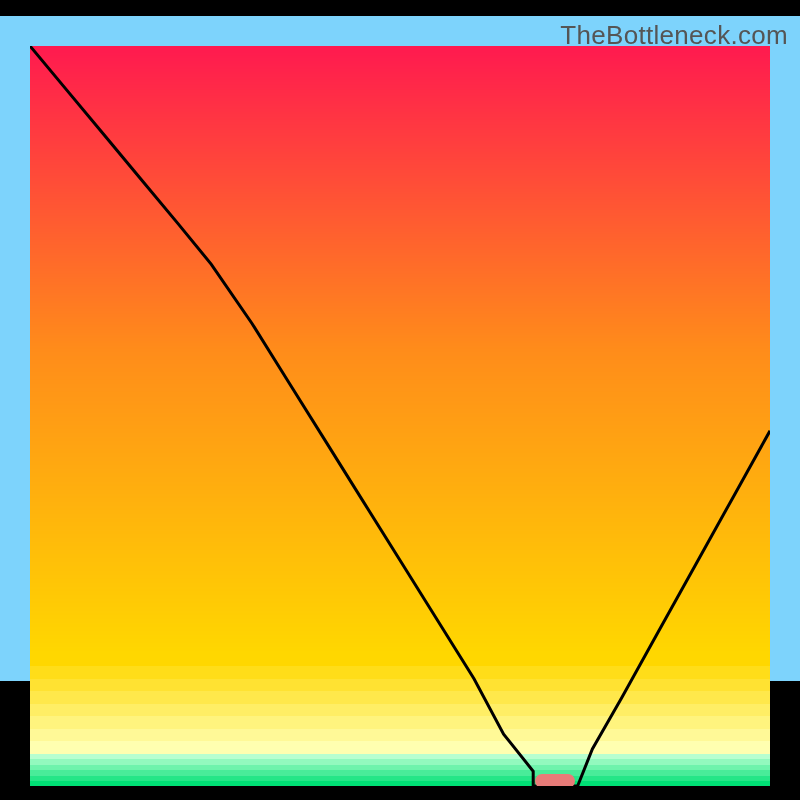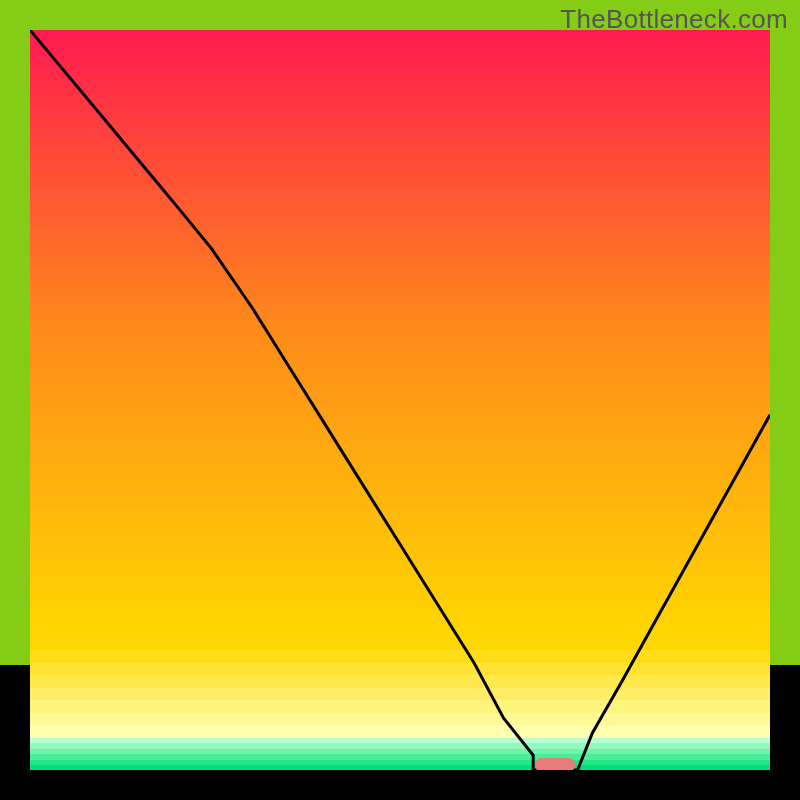--- a/index.html
+++ b/index.html
@@ -8,21 +8,22 @@
     width: 800px;
     height: 800px;
     background: #000;
     overflow: hidden;
     font-family: Arial, Helvetica, sans-serif;
   }
   .frame {
     position: relative;
     width: 800px;
     height: 665px;
-    background: #84cc16;
+    background: #7dd3fc;
+    margin-top: 16px;
   }
   .watermark {
     position: absolute;
     top: 4px;
     right: 12px;
     color: #555;
     font-size: 26px;
     font-weight: 500;
     letter-spacing: 0.3px;
     user-select: none;

